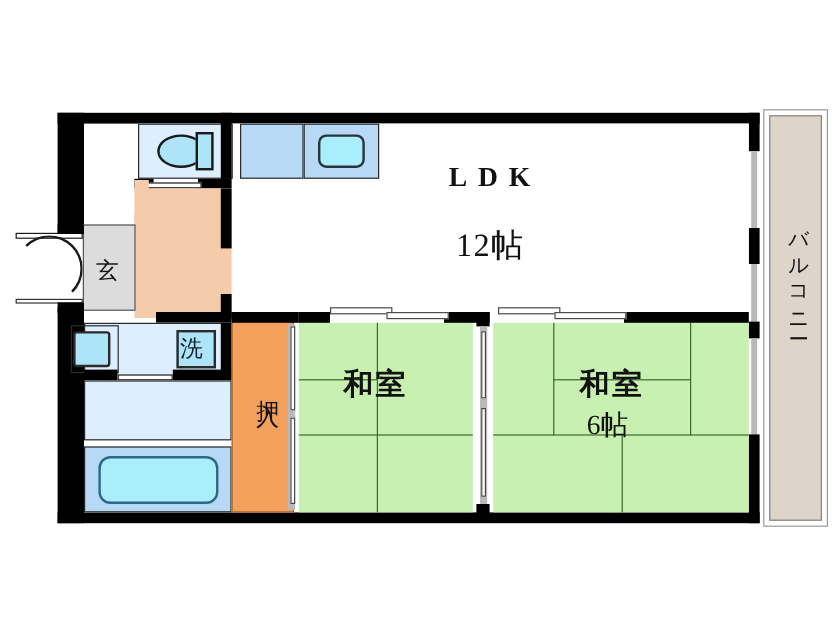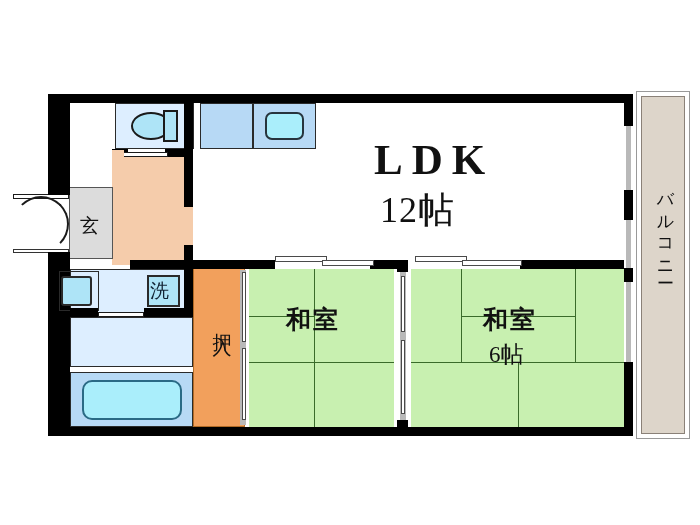--- a/index.html
+++ b/index.html
@@ -46,22 +46,22 @@
 
   <div class="abs wall" style="left:624px;top:94px;width:9px;height:32px;"></div>
   <div class="abs sldbar" style="left:626px;top:126px;width:5px;height:64px;"></div>
   <div class="abs wall" style="left:624px;top:190px;width:9px;height:30px;"></div>
   <div class="abs sldbar" style="left:626px;top:220px;width:5px;height:48px;"></div>
   <div class="abs wall" style="left:624px;top:268px;width:9px;height:14px;"></div>
   <div class="abs sldbar" style="left:626px;top:282px;width:5px;height:80px;"></div>
   <div class="abs wall" style="left:624px;top:362px;width:9px;height:74px;"></div>
 
   <div class="abs room" style="left:188px;top:103px;width:436px;height:157px;"></div>
-  <div class="lbl ttl" style="left:374px;top:135px;font-size:43px;letter-spacing:9px;">LDK</div>
-  <div class="lbl" style="left:380px;top:186px;font-size:36px;letter-spacing:1px;">12帖</div>
+  <div class="lbl ttl" style="left:374px;top:135px;font-size:23px;letter-spacing:9px;">LDK</div>
+  <div class="lbl" style="left:380px;top:186px;font-size:27px;letter-spacing:1px;">12帖</div>
 
   <div class="abs fix" style="left:115px;top:103px;width:79px;height:46px;"></div>
   <div class="abs" style="left:131px;top:112px;width:40px;height:28px;border:2px solid #1a1a1a;
               border-radius:50%;background:#aee4f7;"></div>
   <div class="abs" style="left:163px;top:110px;width:15px;height:32px;border:2px solid #1a1a1a;
               background:#aee4f7;"></div>
   <div class="abs wall" style="left:184px;top:94px;width:9px;height:55px;"></div>
   <div class="abs wall" style="left:112px;top:149px;width:16px;height:8px;"></div>
   <div class="abs wall" style="left:165px;top:149px;width:28px;height:8px;"></div>
 

